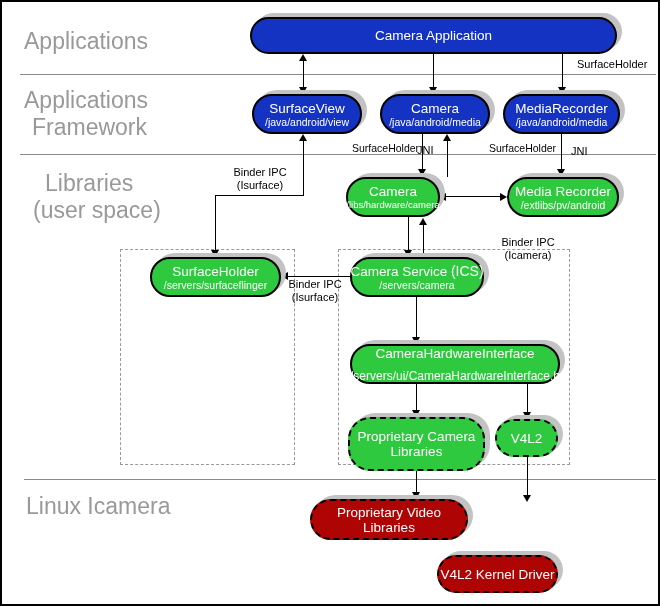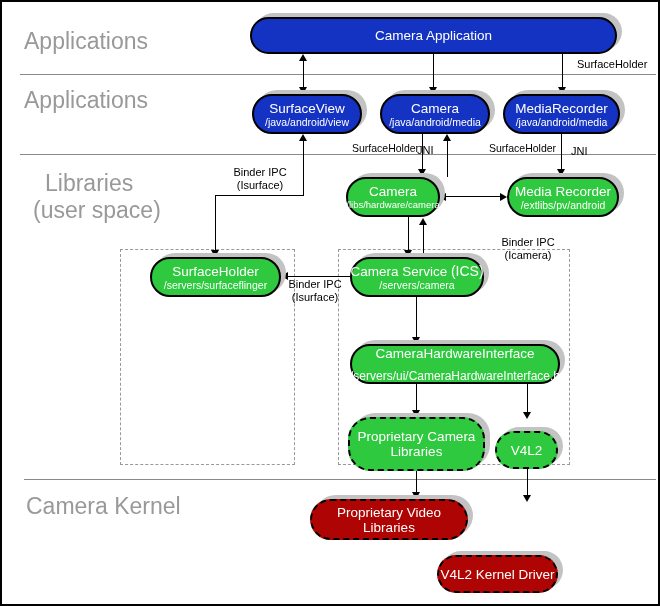--- a/index.html
+++ b/index.html
@@ -42,27 +42,28 @@
 
   <div class="sep" style="left:18px;top:72px;width:636px;"></div>
   <div class="sep" style="left:18px;top:152px;width:636px;"></div>
   <div class="sep" style="left:22px;top:477px;width:632px;"></div>
 
   <div class="layer-label" style="left:22px;top:26px;">
     <span>Applications</span>
   </div>
   <div class="layer-label" style="left:22px;top:85px;">
     <div>Applications</div>
+    <div style="padding-left:8px;">Framework</div>
   </div>
   <div class="layer-label" style="left:31px;top:168px;">
     <div style="padding-left:12px;">Libraries</div>
     <div>(user space)</div>
   </div>
   <div class="layer-label" style="left:24px;top:491px;">
-    <span>Camera Kernel</span>
+    <span>Linux Icamera</span>
   </div>
 
   <div class="dashed-box" style="left:118px;top:247px;width:173px;height:214px;"></div>
   <div class="dashed-box" style="left:336px;top:247px;width:230px;height:214px;"></div>
 
   <div class="arr arr-up" style="left:297px;top:52px;"></div>
   <div class="vline" style="left:301px;top:59px;height:27px;"></div>
   <div class="arr arr-down" style="left:297px;top:85px;"></div>
 
   <div class="vline" style="left:431px;top:52px;height:34px;"></div>
@@ -145,21 +146,21 @@
     <div class="p">/servers/camera</div>
   </div>
   <div class="pill green" style="left:348px;top:342px;width:210px;height:40px;justify-content:space-between;">
     <div class="t">CameraHardwareInterface</div>
     <div class="p" style="font-size:12px;">/servers/ui/CameraHardwareInterface.h</div>
   </div>
   <div class="pill green dashed" style="left:346px;top:415px;width:137px;height:54px;">
     <div class="t">Proprietary Camera</div>
     <div class="t">Libraries</div>
   </div>
-  <div class="pill green dashed" style="left:493px;top:417px;width:63px;height:38px;margin-top:12px;">
+  <div class="pill green dashed" style="left:493px;top:417px;width:63px;height:38px;">
     <div class="t">V4L2</div>
   </div>
 
   <div class="pill red dashed" style="left:308px;top:497px;width:158px;height:41px;">
     <div class="t">Proprietary Video</div>
     <div class="t">Libraries</div>
   </div>
   <div class="pill red dashed" style="left:435px;top:553px;width:121px;height:38px;">
     <div class="t">V4L2 Kernel Driver</div>
   </div>

